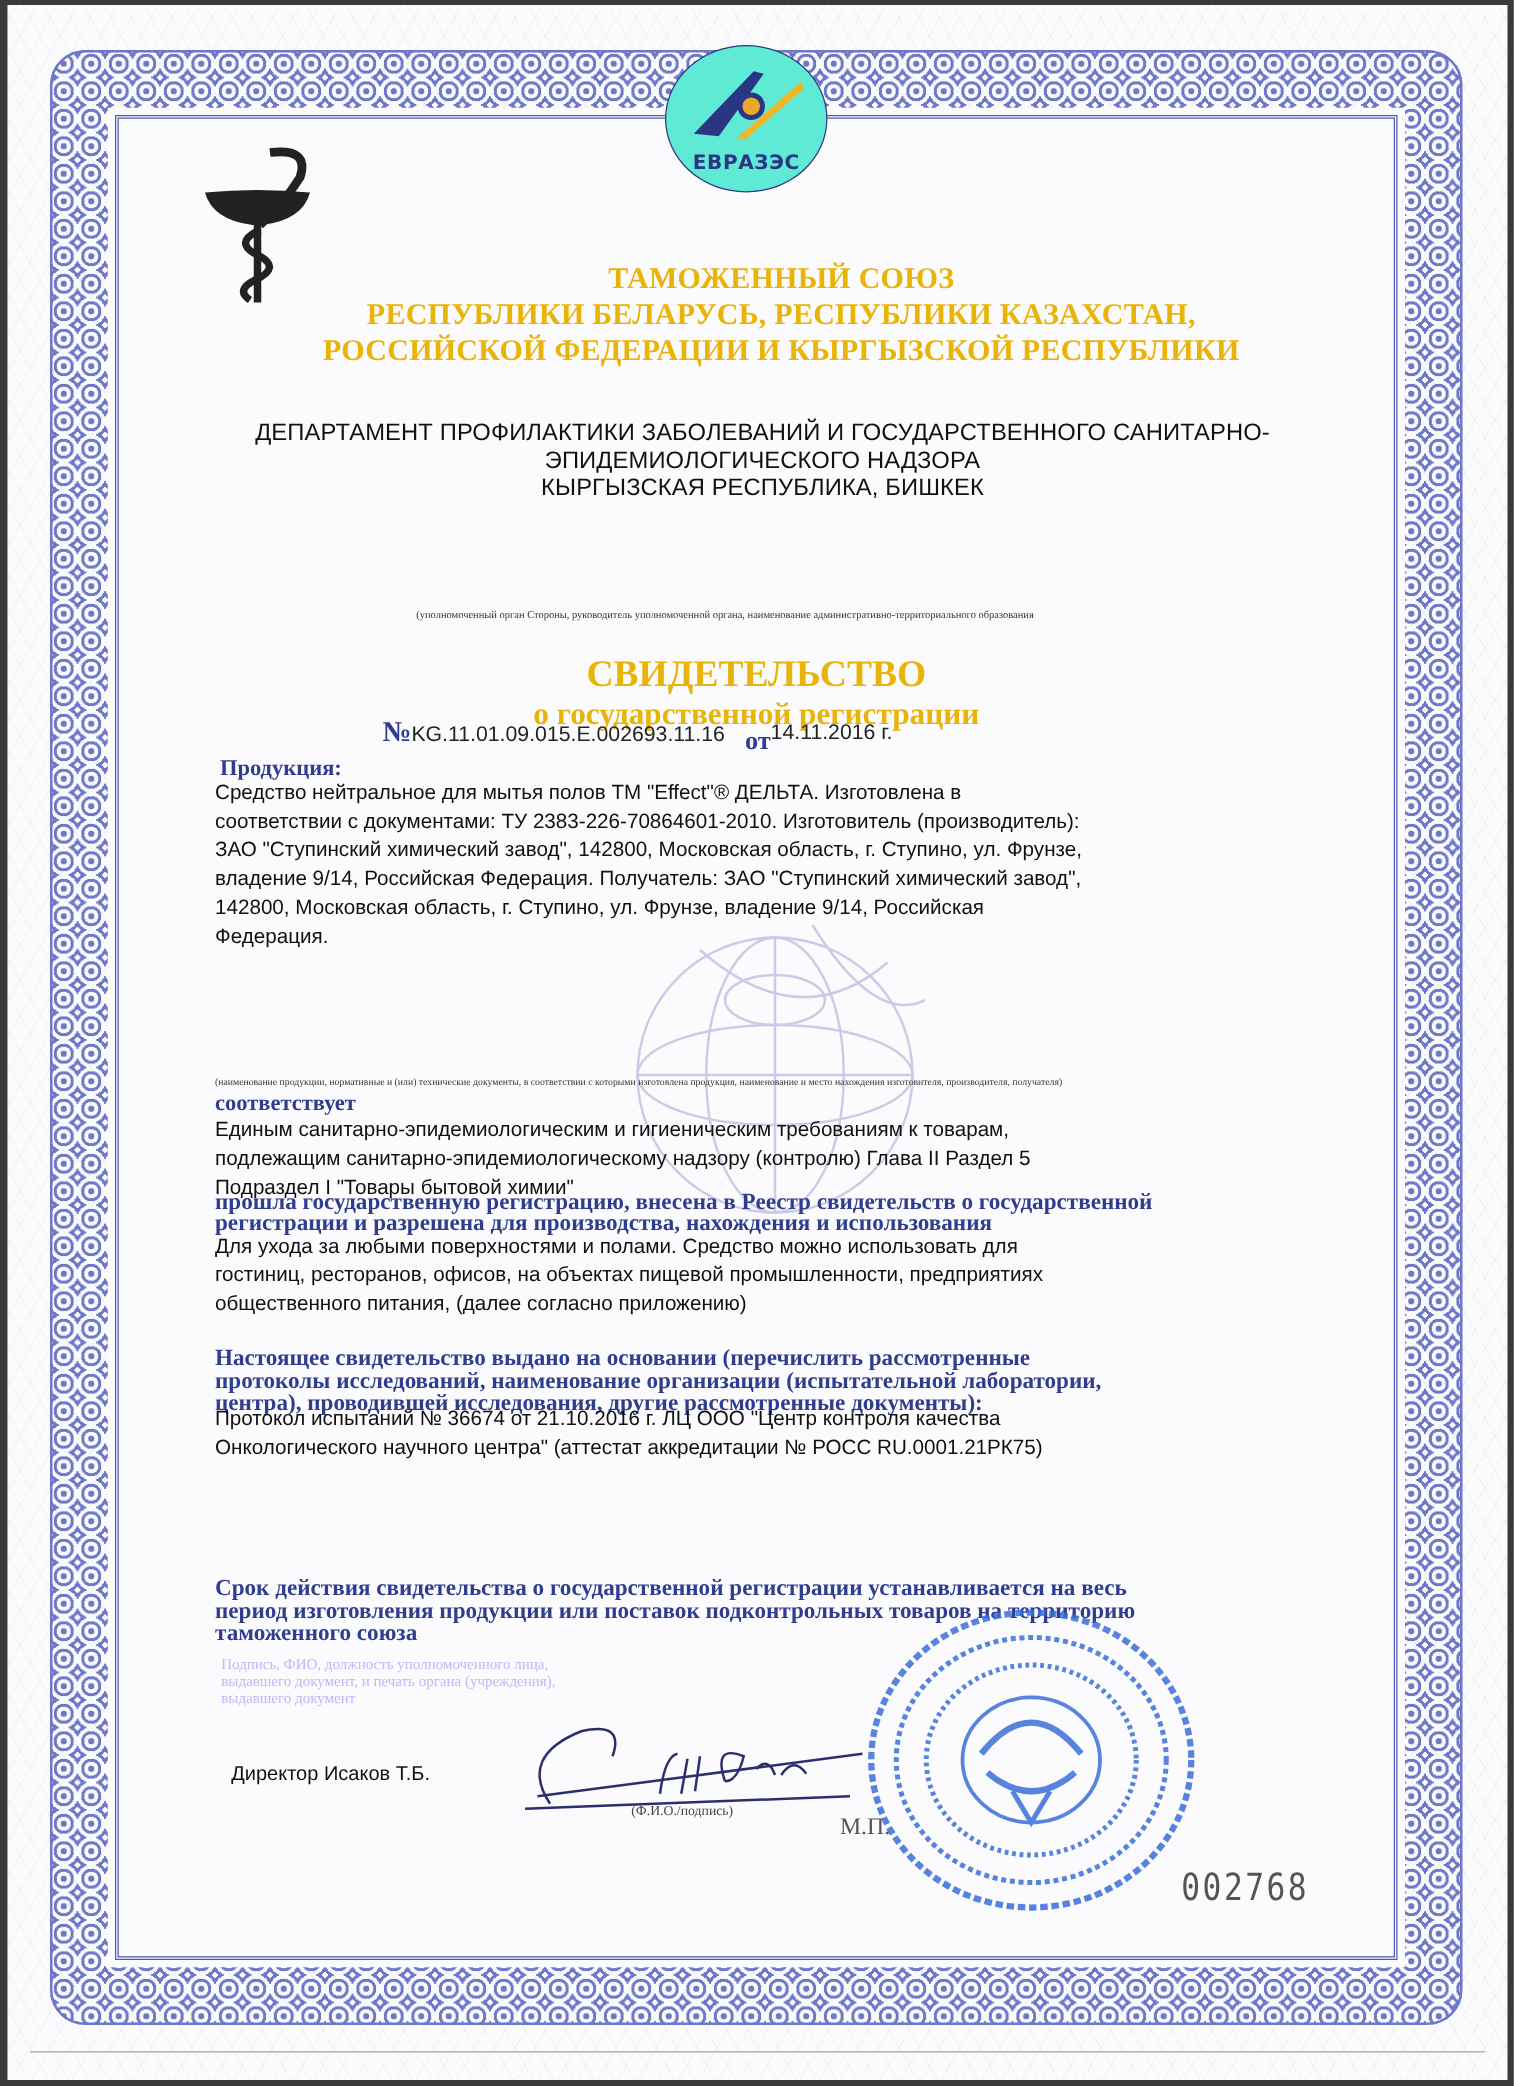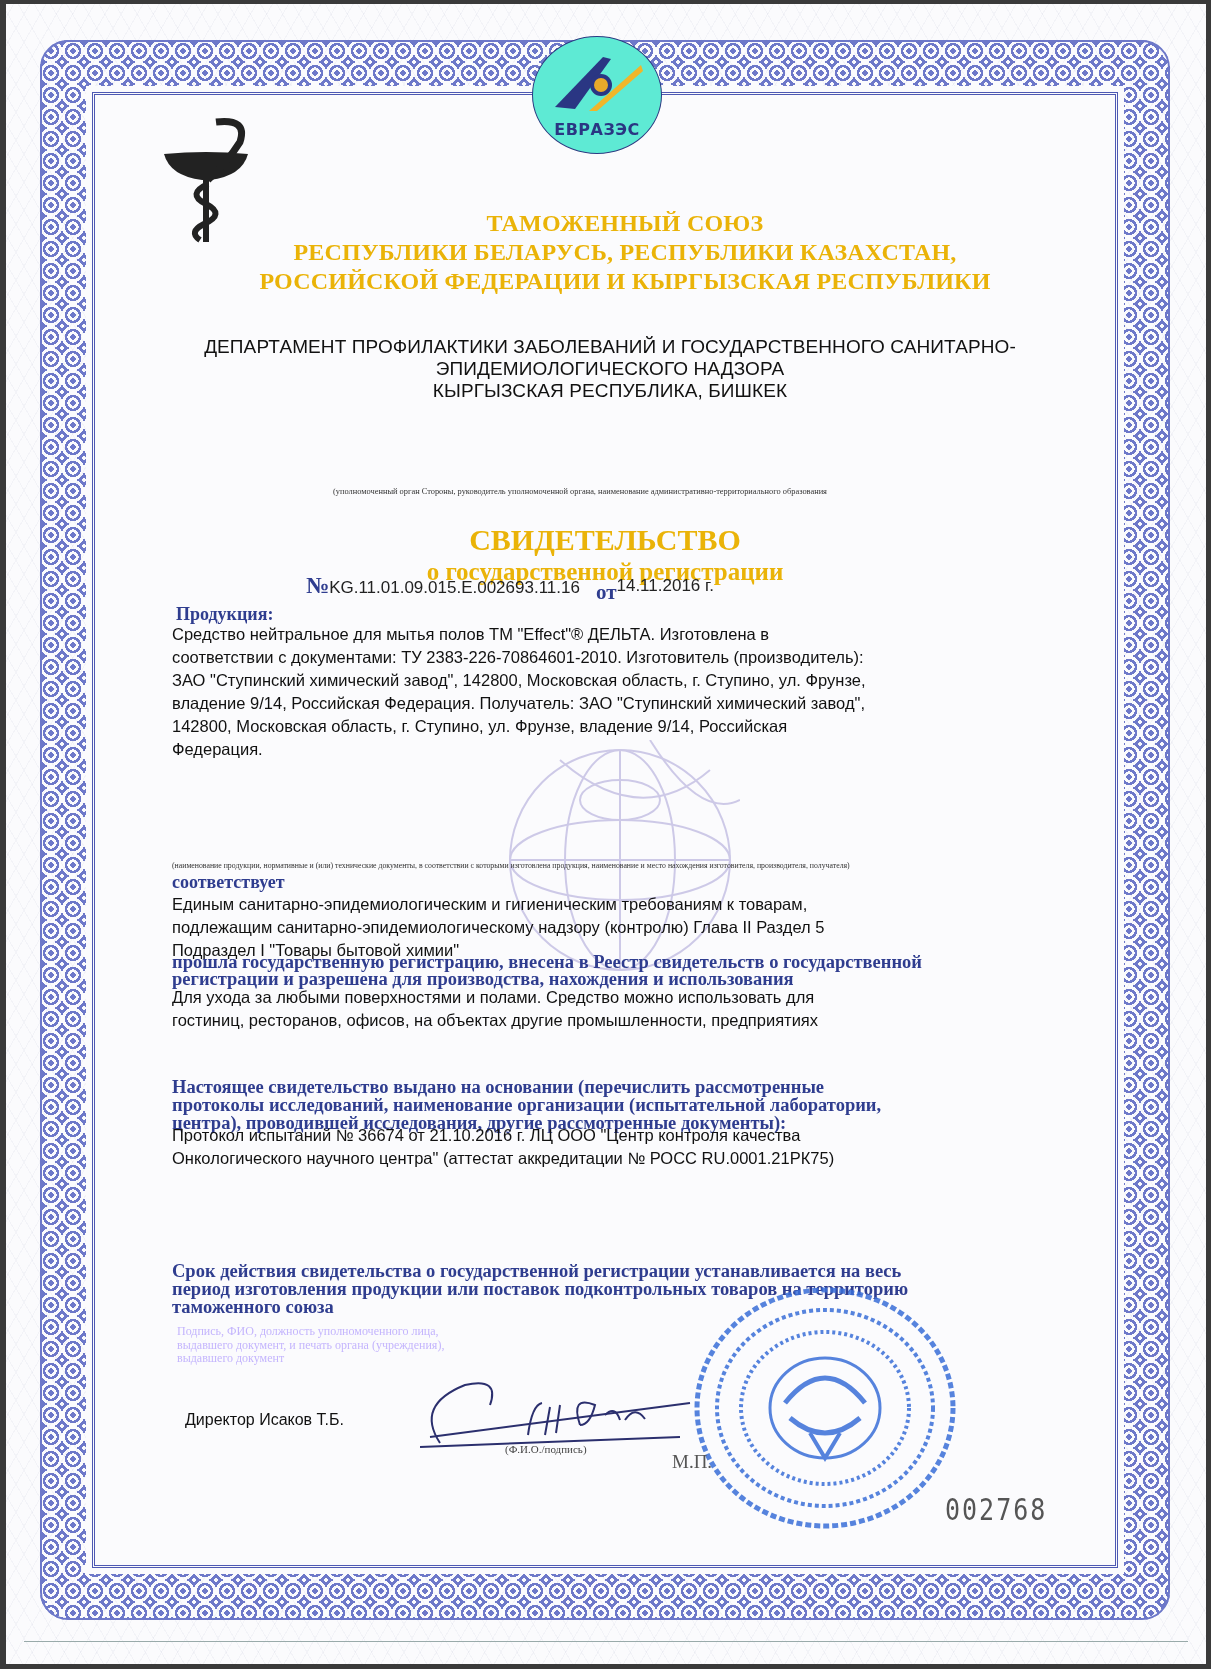--- a/index.html
+++ b/index.html
@@ -121,21 +121,21 @@
     <line x1="10" y1="120" x2="230" y2="120"></line>
     <line x1="120" y1="10" x2="120" y2="230"></line>
     <path d="M150 0 Q200 80 240 60"></path>
     <path d="M60 20 Q140 90 210 30"></path>
   </g>
 </svg>
 
 <div class="abs h-union center serif navy">
   <div>ТАМОЖЕННЫЙ СОЮЗ</div>
   <div>РЕСПУБЛИКИ БЕЛАРУСЬ, РЕСПУБЛИКИ КАЗАХСТАН,</div>
-  <div>РОССИЙСКОЙ ФЕДЕРАЦИИ И КЫРГЫЗСКАЯ РЕСПУБЛИКИ</div>
+  <div>РОССИЙСКОЙ ФЕДЕРАЦИИ И КЫРГЫЗСКОЙ РЕСПУБЛИКИ</div>
 </div>
 
 <div class="abs dept center">
   <div>ДЕПАРТАМЕНТ ПРОФИЛАКТИКИ ЗАБОЛЕВАНИЙ И ГОСУДАРСТВЕННОГО САНИТАРНО-</div>
   <div>ЭПИДЕМИОЛОГИЧЕСКОГО НАДЗОРА</div>
   <div>КЫРГЫЗСКАЯ РЕСПУБЛИКА, БИШКЕК</div>
 </div>
 
 <div class="abs tiny tiny-1 center serif">(уполномоченный орган Стороны, руководитель уполномоченной органа, наименование административно-территориального образования</div>
 
@@ -162,21 +162,22 @@
   <div>подлежащим санитарно-эпидемиологическому надзору (контролю) Глава II Раздел 5</div>
   <div>Подраздел I "Товары бытовой химии"</div>
 </div>
 
 <div class="abs label reg-label">
   <div>прошла государственную регистрацию, внесена в Реестр свидетельств о государственной</div>
   <div>регистрации и разрешена для производства, нахождения и использования</div>
 </div>
 <div class="abs body usage-text">
   <div>Для ухода за любыми поверхностями и полами. Средство можно использовать для</div>
-  <div>гостиниц, ресторанов, офисов, на объектах другие промышленности, предприятиях</div>
+  <div>гостиниц, ресторанов, офисов, на объектах пищевой промышленности, предприятиях</div>
+  <div>общественного питания, (далее согласно приложению)</div>
 </div>
 
 <div class="abs label basis-label">
   <div>Настоящее свидетельство выдано на основании (перечислить рассмотренные</div>
   <div>протоколы исследований, наименование организации (испытательной лаборатории,</div>
   <div>центра), проводившей исследования, другие рассмотренные документы):</div>
 </div>
 <div class="abs body basis-text">
   <div>Протокол испытаний № 36674 от 21.10.2016 г. ЛЦ ООО "Центр контроля качества</div>
   <div>Онкологического научного центра" (аттестат аккредитации № РОСС RU.0001.21РК75)</div>

